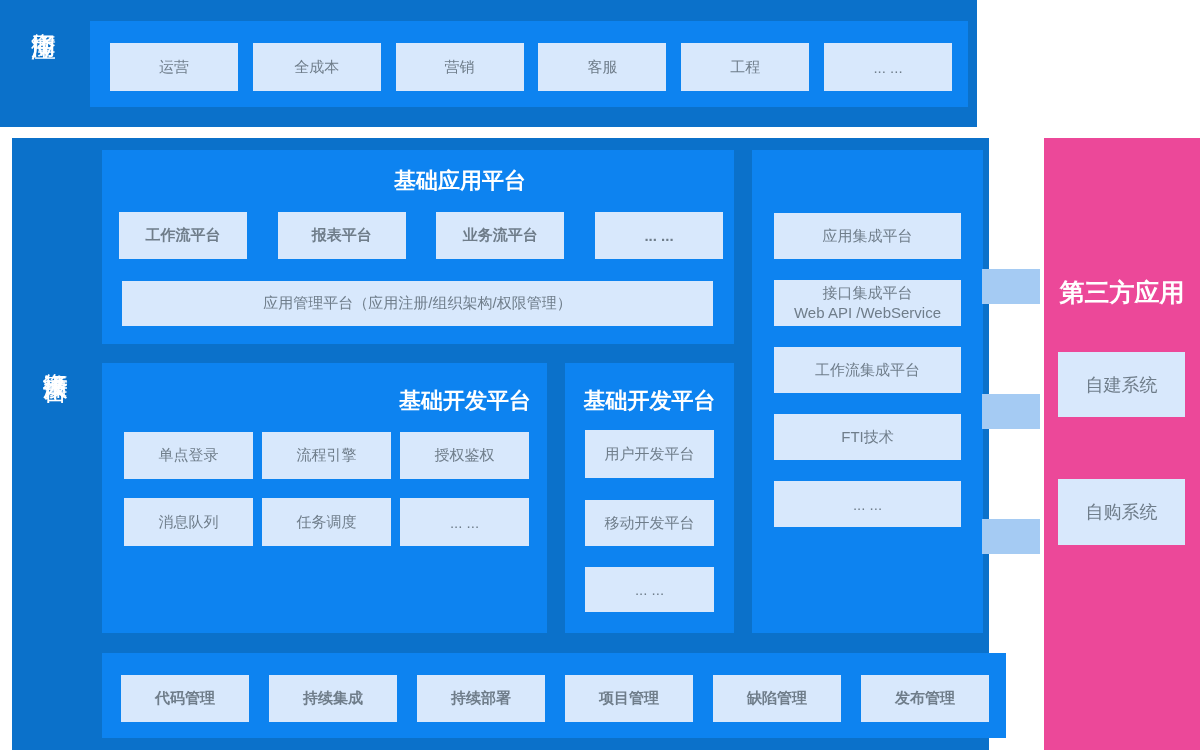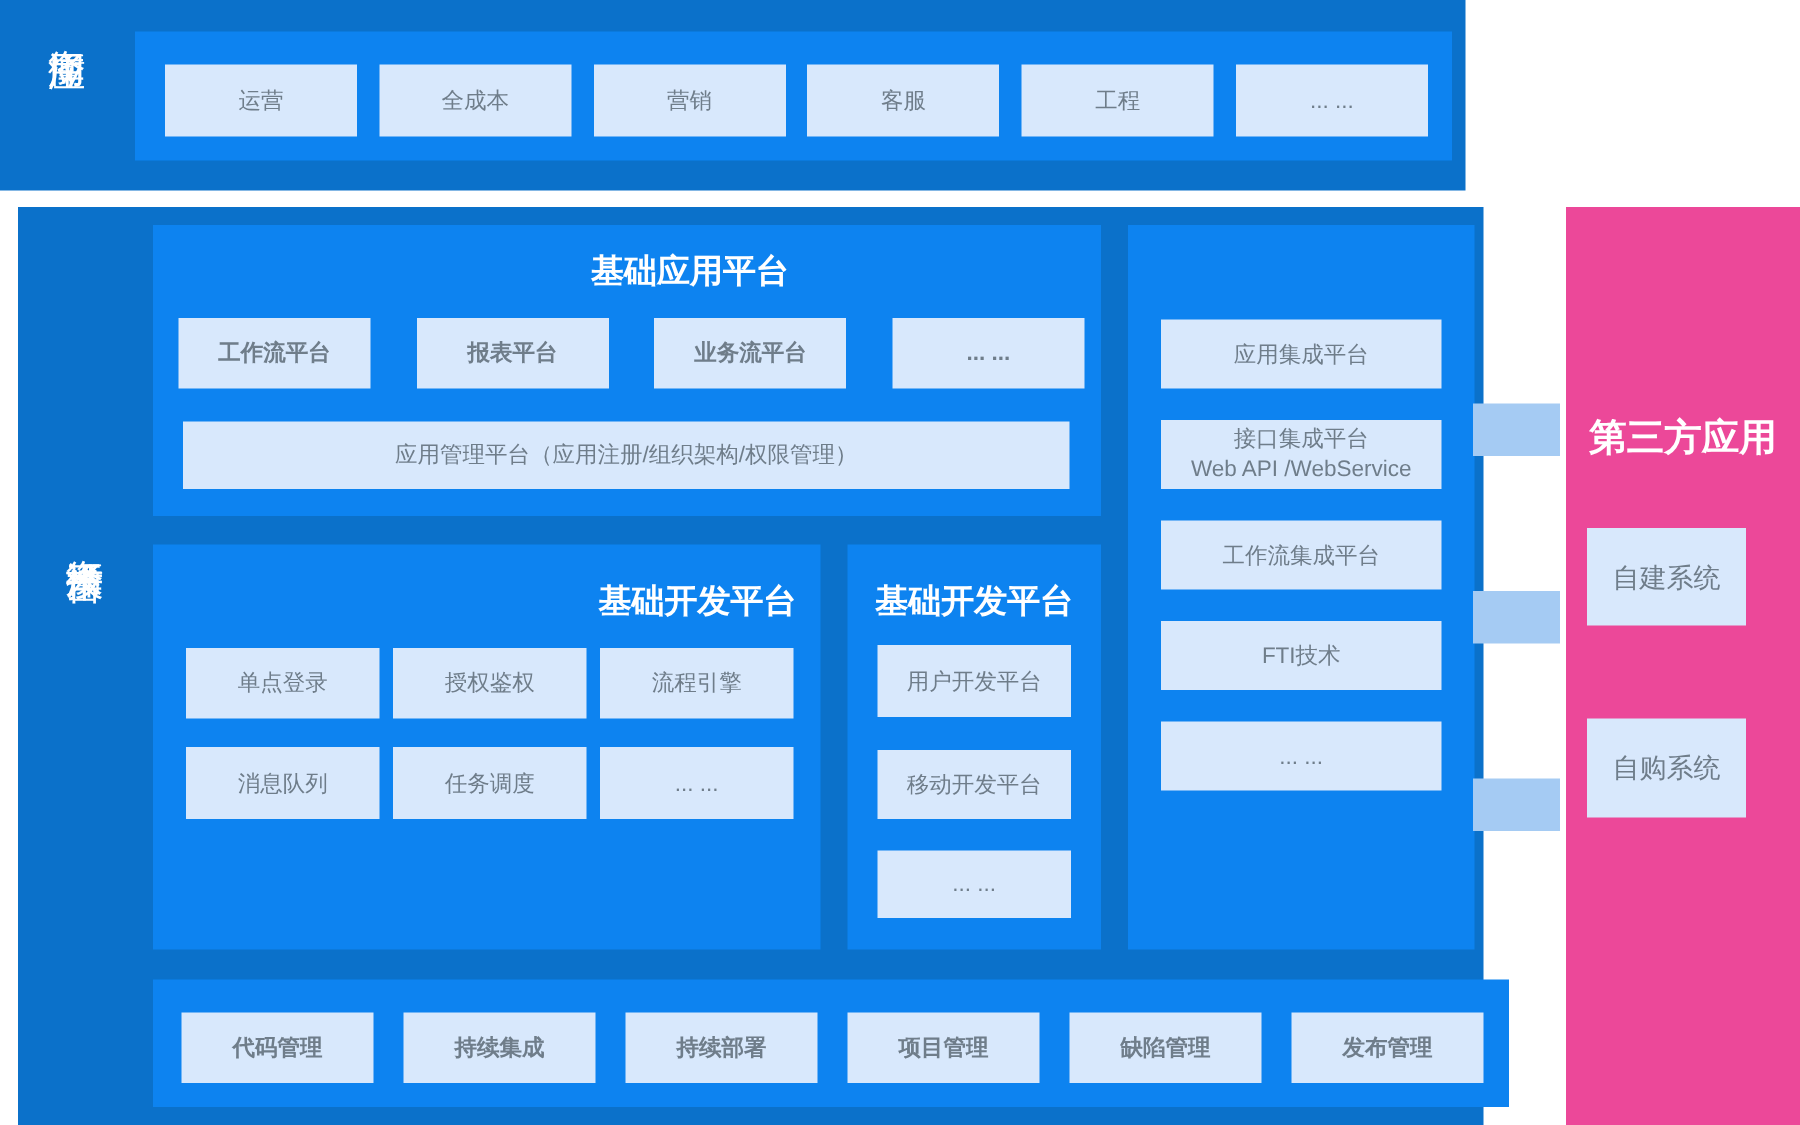--- a/index.html
+++ b/index.html
@@ -61,21 +61,21 @@
   #dev2-chip3 { top:204px; height:45px; }
 
   #integration-panel .abs-chip { left:22px; width:187px; height:46px; }
   #int-chip1 { top:63px; }
   #int-chip2 { top:130px; flex-direction:column; font-size:15px; line-height:20px; }
   #int-chip3 { top:197px; }
   #int-chip4 { top:264px; }
   #int-chip5 { top:331px; }
 
   #right-col .panel-title { top:139px; left:0; right:0; text-align:center; font-size:25px; }
-  #right-col .abs-chip { left:14px; width:106px; font-size:18px; }
+  #right-col .abs-chip { left:14px; width:127px; font-size:18px; }
   #tp-chip1 { top:214px; height:65px; }
   #tp-chip2 { top:341px; height:66px; }
 
   .connector { position:absolute; left:982px; width:58px; height:35px; background:#a5cbf3; }
   #connector-1 { top:269px; }
   #connector-2 { top:394px; }
   #connector-3 { top:519px; }
 </style>
 </head>
 <body>
@@ -107,22 +107,22 @@
         <div class="chip">业务流平台</div>
         <div class="chip">... ...</div>
       </div>
       <div class="chip" id="app-wide">应用管理平台（应用注册/组织架构/权限管理）</div>
     </div>
 
     <div class="panel" id="dev1-panel">
       <div class="panel-title dev1-title">基础开发平台</div>
       <div class="chip-row" id="dev1-row1">
         <div class="chip">单点登录</div>
+        <div class="chip">流程引擎</div>
         <div class="chip">授权鉴权</div>
-        <div class="chip">流程引擎</div>
       </div>
       <div class="chip-row" id="dev1-row2">
         <div class="chip">消息队列</div>
         <div class="chip">任务调度</div>
         <div class="chip">... ...</div>
       </div>
     </div>
 
     <div class="panel" id="dev2-panel">
       <div class="panel-title dev2-title">基础开发平台</div>

